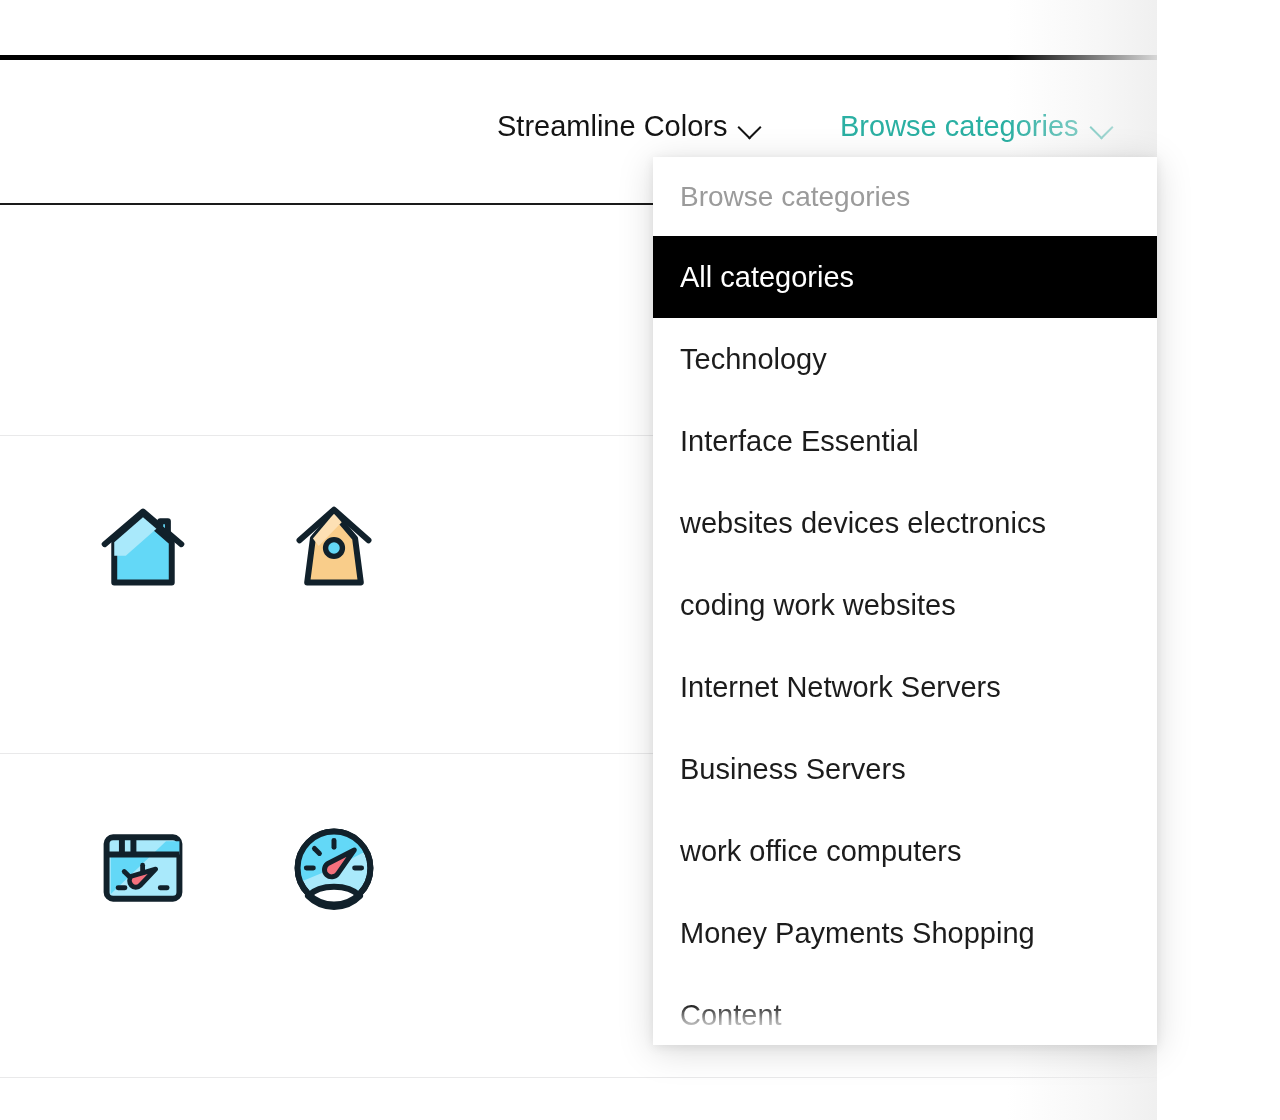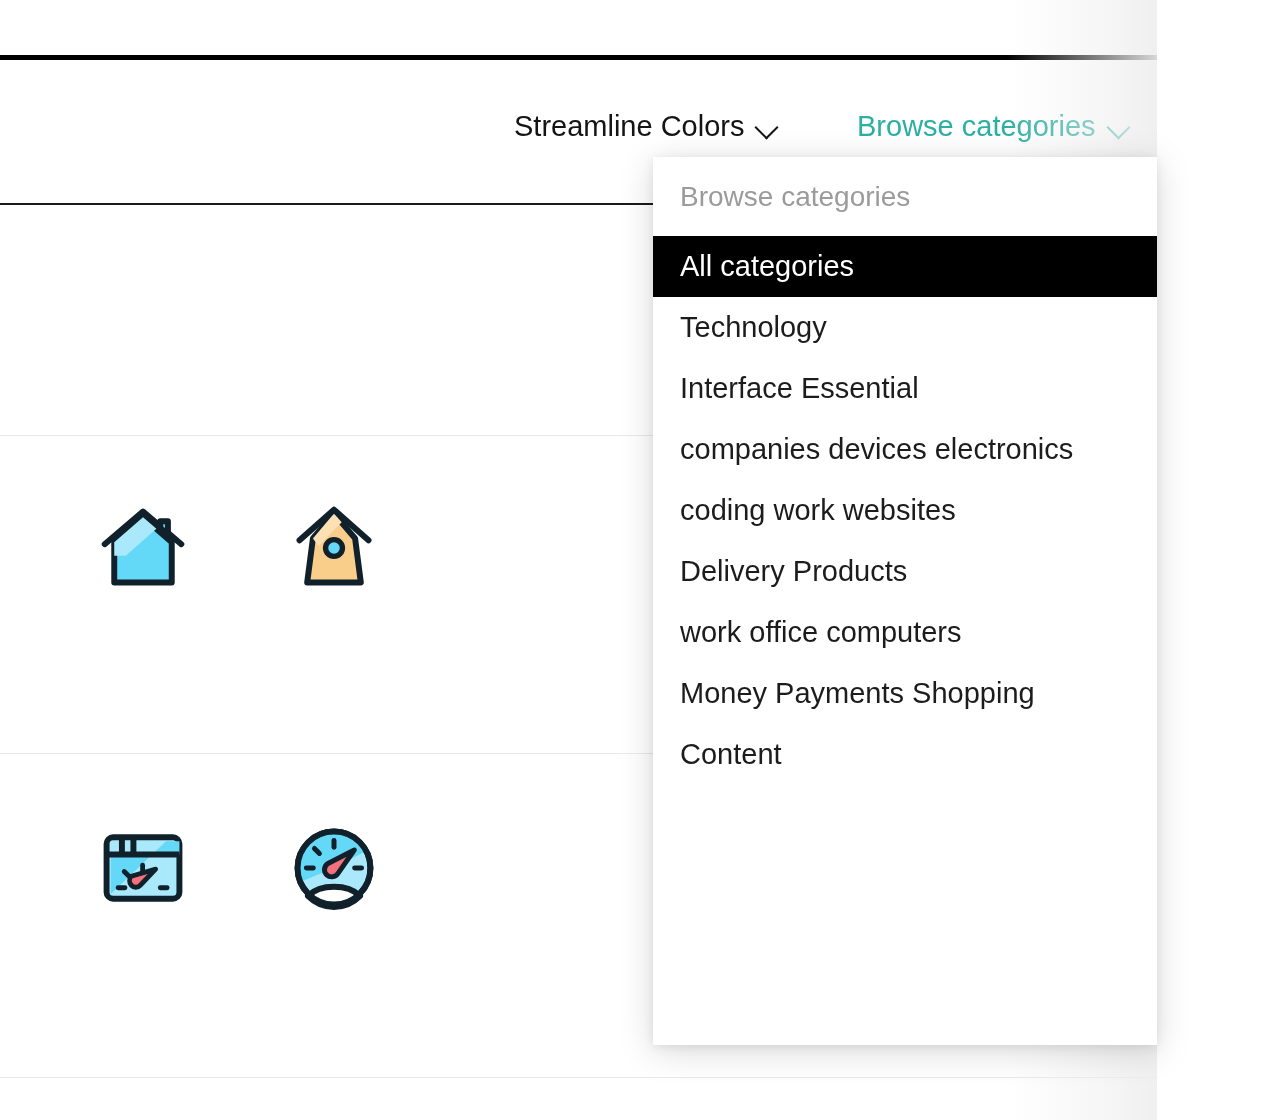--- a/index.html
+++ b/index.html
@@ -62,21 +62,20 @@
     background: #000000;
   }
 
   
   .toolbar {
     position: absolute;
     left: 0;
     top: 100px;
     width: 1199px;
     height: 56px;
-    margin-left: 17px;
   }
 
   .tb-item {
     position: absolute;
     display: flex;
     align-items: center;
     gap: 12px;
     font-size: 29px;
     line-height: 1;
     white-space: nowrap;
@@ -171,21 +170,21 @@
     display: flex;
     align-items: center;
     padding-left: 27px;
     box-sizing: border-box;
     font-size: 28px;
     color: #9b9b9b;
     white-space: nowrap;
   }
 
   .dd-item {
-    height: 61px;
+    height: 82px;
     display: flex;
     align-items: center;
     padding-left: 27px;
     box-sizing: border-box;
     font-size: 29px;
     color: #1c1c1c;
     white-space: nowrap;
     cursor: pointer;
   }
 
@@ -293,23 +292,24 @@
 
     <div class="canvas-fade"></div>
   </div>
 
   <div class="dropdown">
     <div class="dd-placeholder">Browse categories</div>
 
     <div class="dd-item selected">All categories</div>
     <div class="dd-item">Technology</div>
     <div class="dd-item">Interface Essential</div>
-    <div class="dd-item">companies devices electronics</div>
+    <div class="dd-item">websites devices electronics</div>
     <div class="dd-item">coding work websites</div>
-    <div class="dd-item">Delivery Products</div>
+    <div class="dd-item">Internet Network Servers</div>
+    <div class="dd-item">Business Servers</div>
     <div class="dd-item">work office computers</div>
     <div class="dd-item">Money Payments Shopping</div>
     <div class="dd-item">Content</div>
 
     <div class="dd-bottom-fade"></div>
   </div>
 
 </div>
 
 </body></html>

